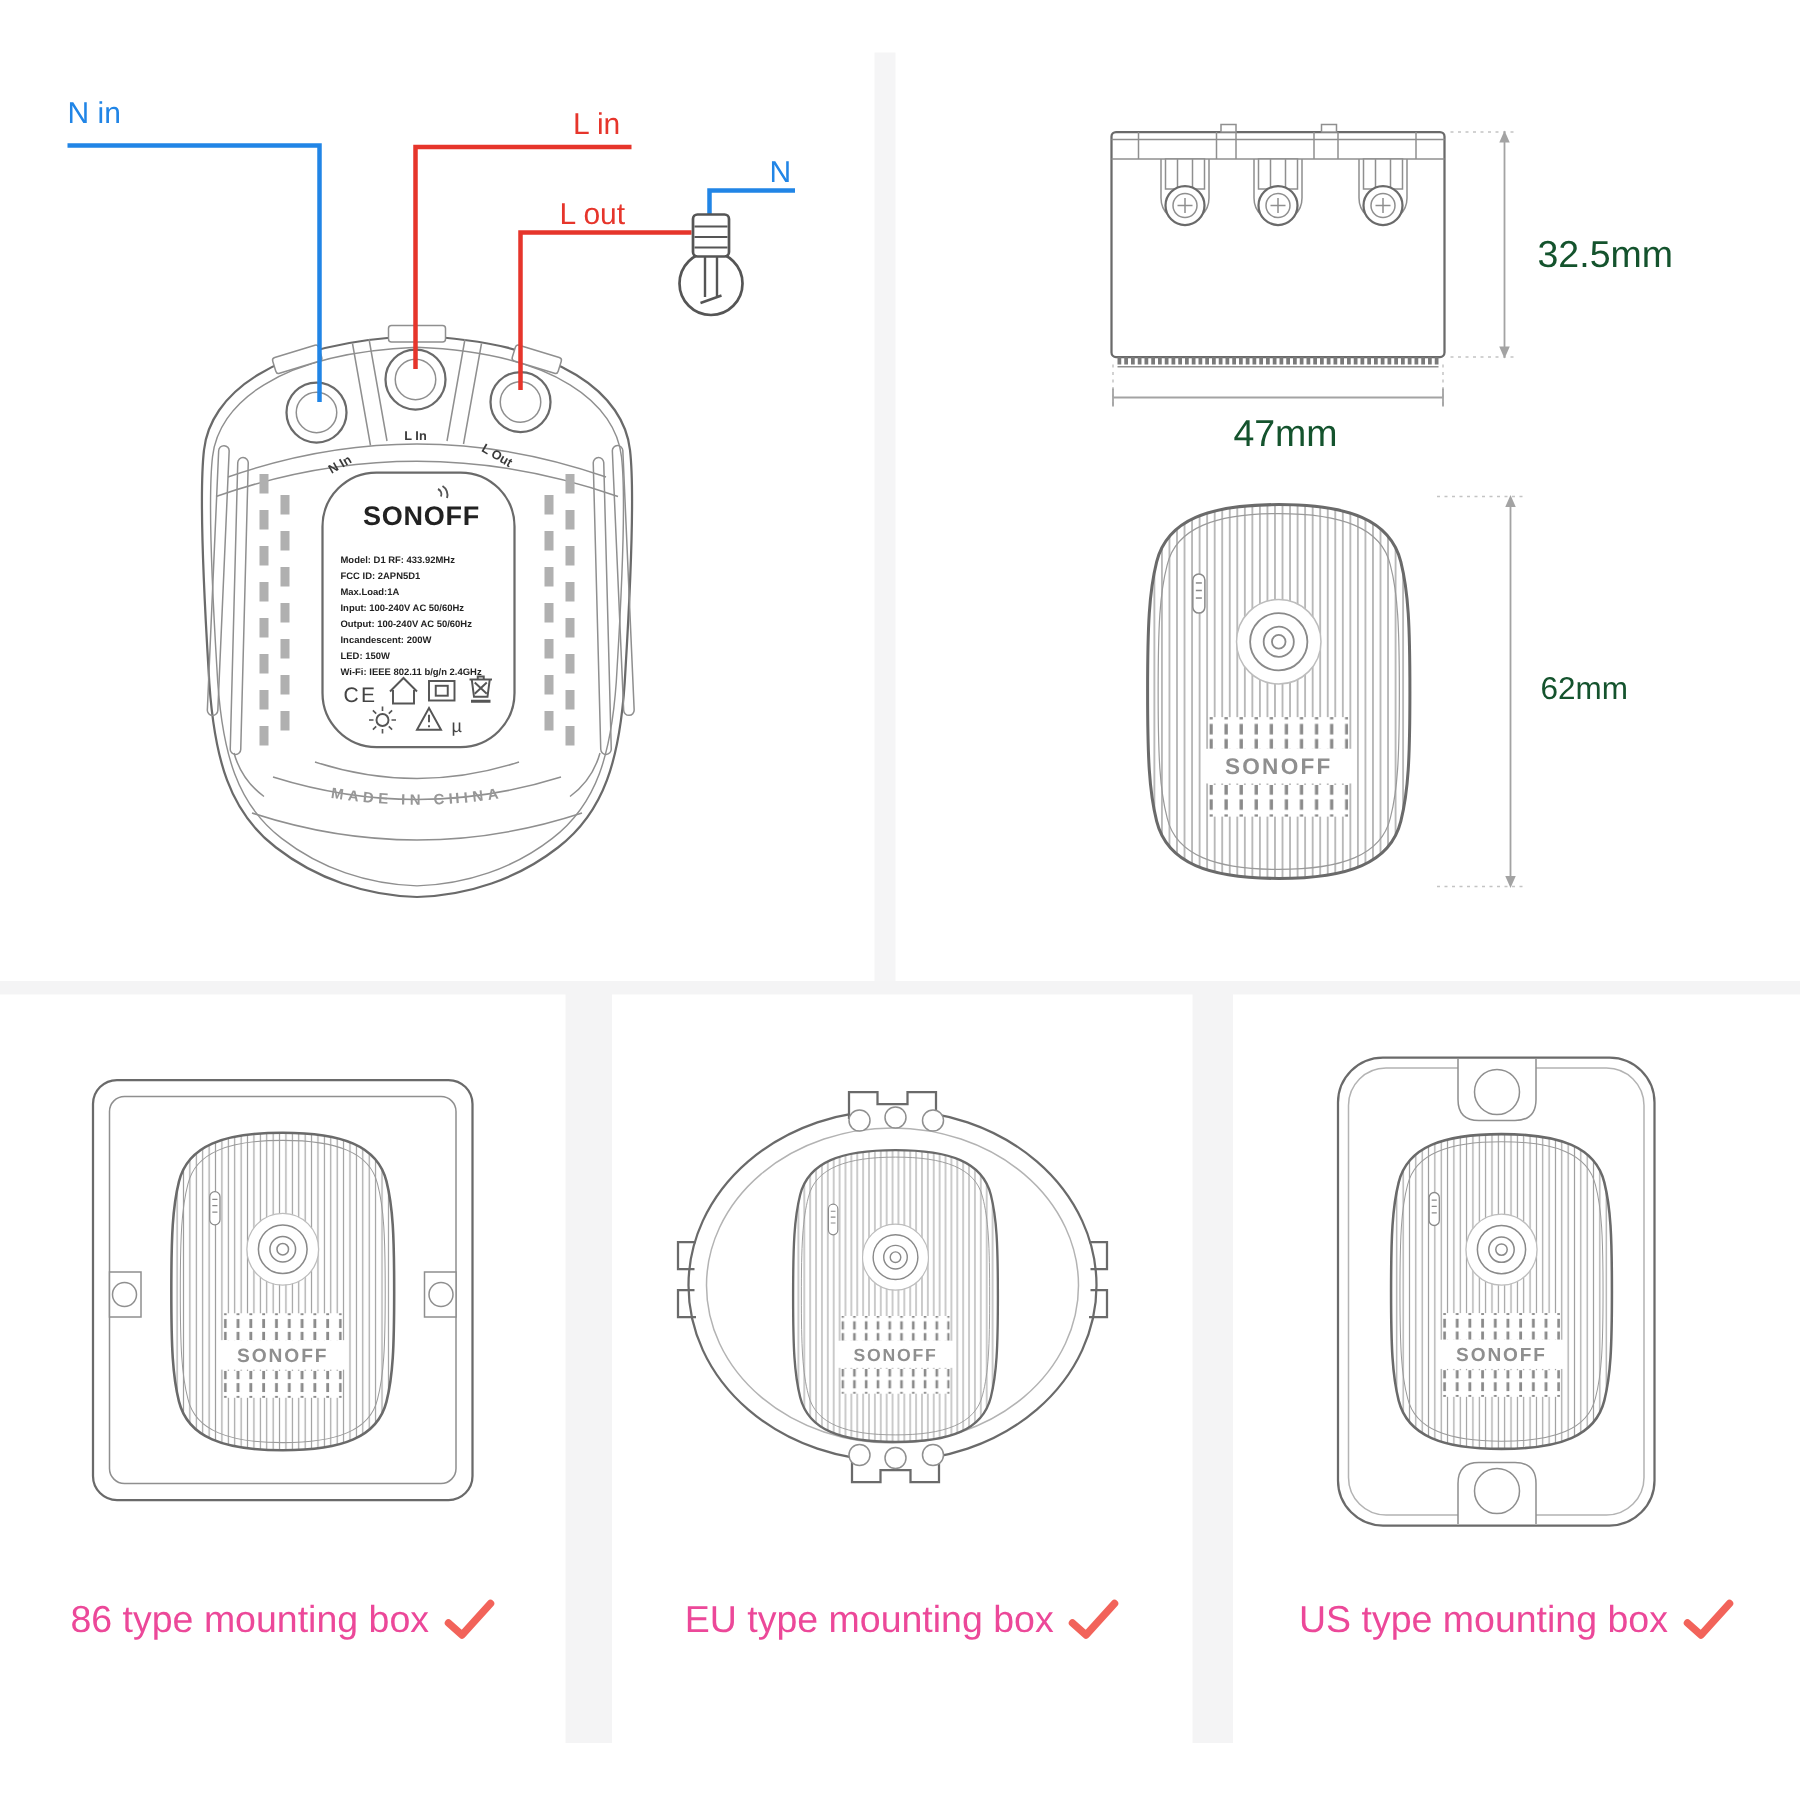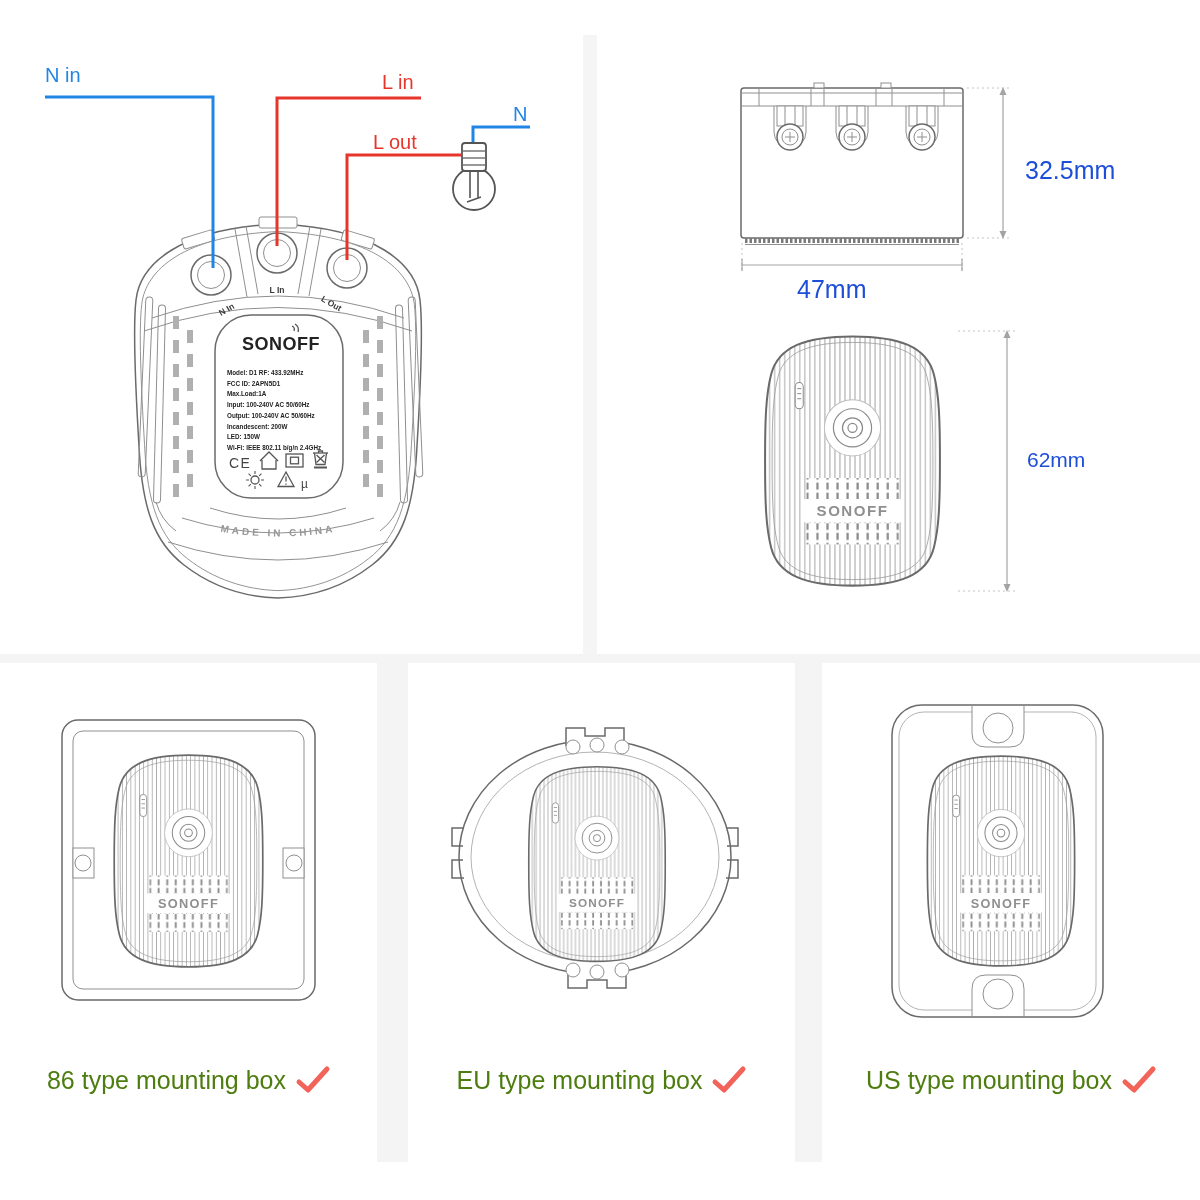--- a/index.html
+++ b/index.html
@@ -4,24 +4,24 @@
 <style>
   html,body{margin:0;padding:0;background:#fff}
   .page{position:relative;width:1200px;height:1200px;background:#fff;overflow:hidden;
         font-family:"Liberation Sans",sans-serif}
   .divider{position:absolute;left:583px;top:35px;width:14px;height:619px;background:#f5f5f6}
   .bottom-bg{position:absolute;left:0;top:654px;width:1200px;height:508px;background:#f4f4f5}
   .card{position:absolute;top:663px;height:499px;background:#fff}
   .card-1{left:0;width:377px}
   .card-2{left:408px;width:387px}
   .card-3{left:822px;width:378px}
-  .dimtxt{position:absolute;color:#1d4ed8;font-size:25px;line-height:1}
+  .dimtxt{position:absolute;color:#14532d;font-size:25px;line-height:1}
   .dim62{font-size:21px}
   .panel-label{position:absolute;top:1062px;height:36px;display:flex;align-items:center;
-               justify-content:center;gap:10px;color:#4d7c0f;font-size:25px}
+               justify-content:center;gap:10px;color:#ec4899;font-size:25px}
   svg{position:absolute;overflow:visible}
   svg text{font-family:"Liberation Sans",sans-serif}
   .s1{fill:none;stroke:#6a6a6a;stroke-width:1.5}
   .s2{fill:none;stroke:#8f8f8f;stroke-width:1}
   .sw1{fill:#fff;stroke:#6a6a6a;stroke-width:1.5}
   .sw2{fill:#fff;stroke:#8f8f8f;stroke-width:1}
   .slight{fill:none;stroke:#b3b3b3;stroke-width:1}
   .diml{stroke:#a3a3a3;stroke-width:1.2;fill:none}
   .dota{fill:#a3a3a3;stroke:none}
   .dotl{stroke:#c4c4c4;stroke-width:1;fill:none;stroke-dasharray:2 3}
@@ -253,21 +253,21 @@
 
     <g>
       <line class="dotl" x1="7" y1="163" x2="7" y2="190"></line>
       <line class="dotl" x1="227" y1="163" x2="227" y2="190"></line>
       <line class="diml" x1="7" y1="185" x2="227" y2="185"></line>
       <line class="diml" x1="7" y1="179" x2="7" y2="191"></line>
       <line class="diml" x1="227" y1="179" x2="227" y2="191"></line>
     </g>
   </svg>
   <span class="dimtxt" style="left:1025px;top:158px">32.5mm</span>
-  <span class="dimtxt" style="left:797px;top:277px;width:120px;text-align:left">47mm</span>
+  <span class="dimtxt" style="left:797px;top:277px;width:120px;text-align:center">47mm</span>
 
   <svg style="left:740px;top:325px" width="290" height="280" viewBox="0 0 290 280">
     <use href="#devback" x="12" y="5" width="201" height="262"></use>
     <g>
       <line class="dotl" x1="218" y1="6" x2="278" y2="6"></line>
       <line class="dotl" x1="218" y1="266" x2="278" y2="266"></line>
       <line class="diml" x1="267" y1="10" x2="267" y2="262"></line>
       <path class="dota" d="M267,5 l-3.5,8 h7 z"></path>
       <path class="dota" d="M267,267 l-3.5,-8 h7 z"></path>
     </g>

